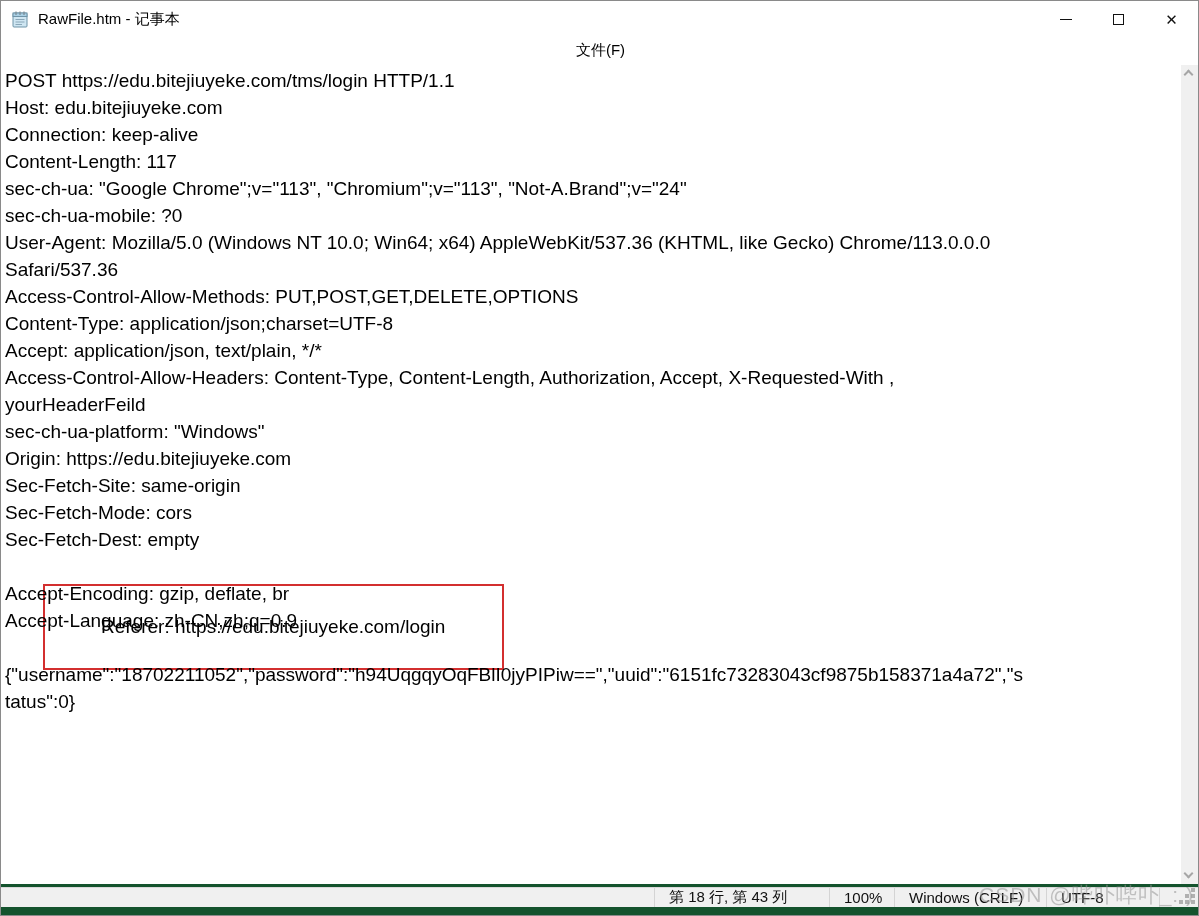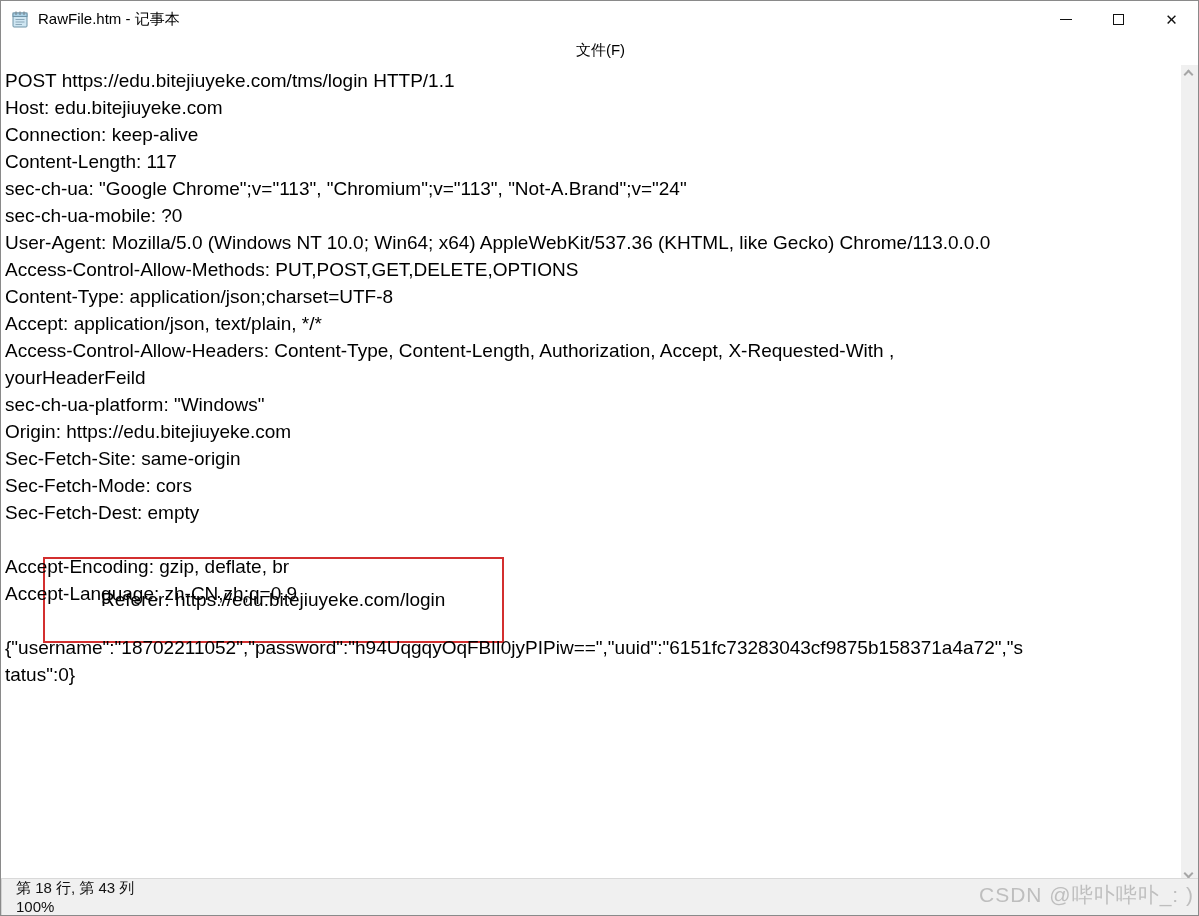--- a/index.html
+++ b/index.html
@@ -81,26 +81,26 @@
   .chev {
     position: absolute; left: 4px; top: 6px;
     width: 7px; height: 7px;
     border-left: 2px solid #a6a6a6; border-top: 2px solid #a6a6a6;
   }
   .chev.up { transform: rotate(45deg); }
   .chev.down { transform: rotate(225deg); top: 3px; }
 
   
   .statusbar {
-    position: absolute; left: 0; bottom: 0;
-    width: 100%; height: 37px;
+    position: absolute; left: 0; bottom: 8px;
+    width: 100%; height: 20px;
     background: #f0f0f0;
     border-top: 1px solid #d9d9d9;
     display: flex;
-    font-size: 15px; color: #111; flex-direction: column;
+    font-size: 15px; color: #111;
   }
   .seg {
     display: flex; align-items: center;
     border-left: 1px solid #d4d4d4;
     padding-left: 14px;
     white-space: nowrap;
   }
   .seg-spacer { flex: 1 1 auto; border-left: none; }
   .seg-cursor { width: 175px; }
   .seg-zoom   { width: 65px;  }
@@ -163,20 +163,21 @@
 
   <div class="editor">
     <div class="text-area">
       <div class="line">POST https://edu.bitejiuyeke.com/tms/login HTTP/1.1</div>
       <div class="line">Host: edu.bitejiuyeke.com</div>
       <div class="line">Connection: keep-alive</div>
       <div class="line">Content-Length: 117</div>
       <div class="line">sec-ch-ua: "Google Chrome";v="113", "Chromium";v="113", "Not-A.Brand";v="24"</div>
       <div class="line">sec-ch-ua-mobile: ?0</div>
       <div class="line">User-Agent: Mozilla/5.0 (Windows NT 10.0; Win64; x64) AppleWebKit/537.36 (KHTML, like Gecko) Chrome/113.0.0.0</div>
+      <div class="line">Safari/537.36</div>
       <div class="line">Access-Control-Allow-Methods: PUT,POST,GET,DELETE,OPTIONS</div>
       <div class="line">Content-Type: application/json;charset=UTF-8</div>
       <div class="line">Accept: application/json, text/plain, */*</div>
       <div class="line">Access-Control-Allow-Headers: Content-Type, Content-Length, Authorization, Accept, X-Requested-With ,</div>
       <div class="line">yourHeaderFeild</div>
       <div class="line">sec-ch-ua-platform: "Windows"</div>
       <div class="line">Origin: https://edu.bitejiuyeke.com</div>
       <div class="line">Sec-Fetch-Site: same-origin</div>
       <div class="line">Sec-Fetch-Mode: cors</div>
       <div class="line">Sec-Fetch-Dest: empty</div>

